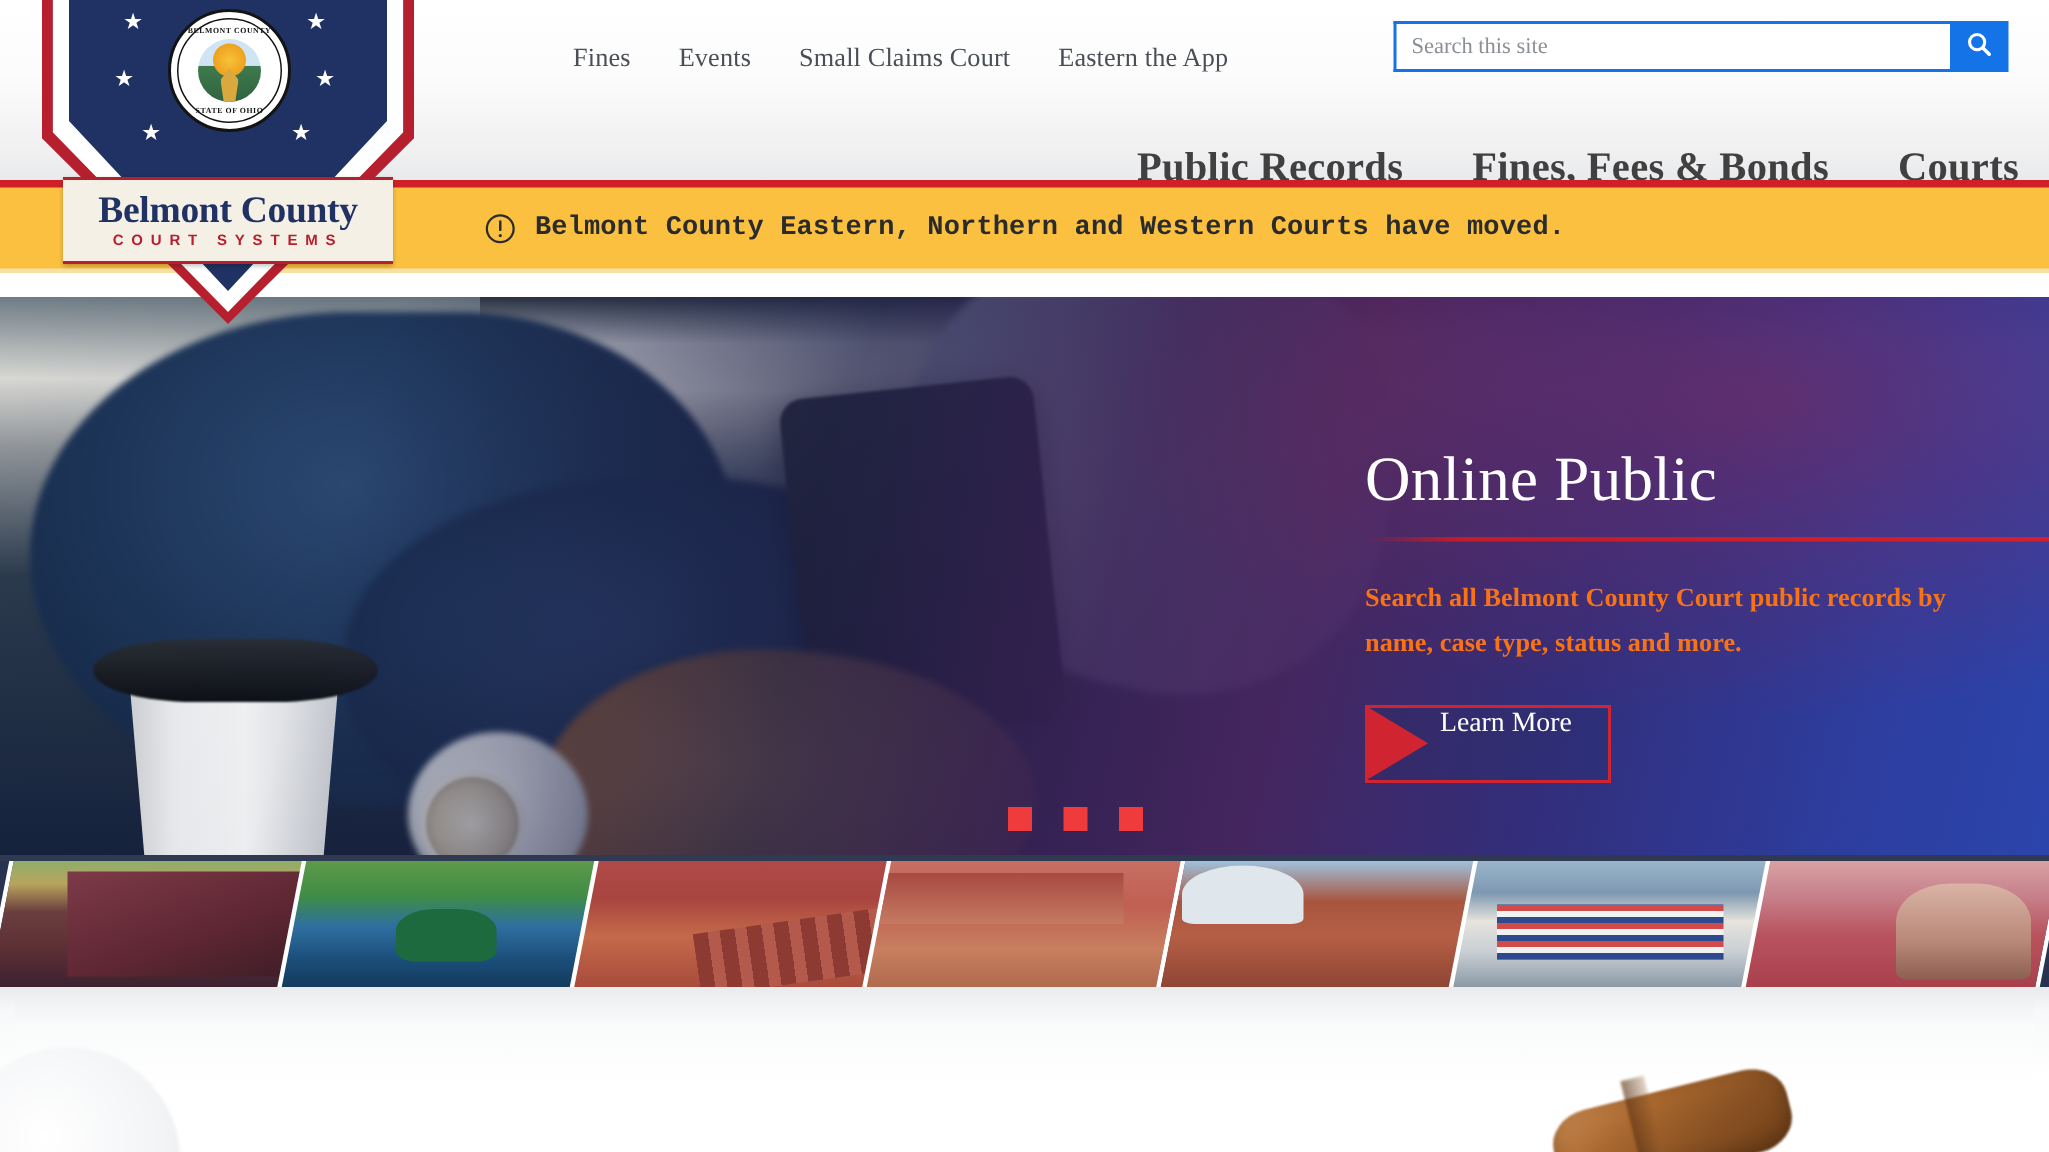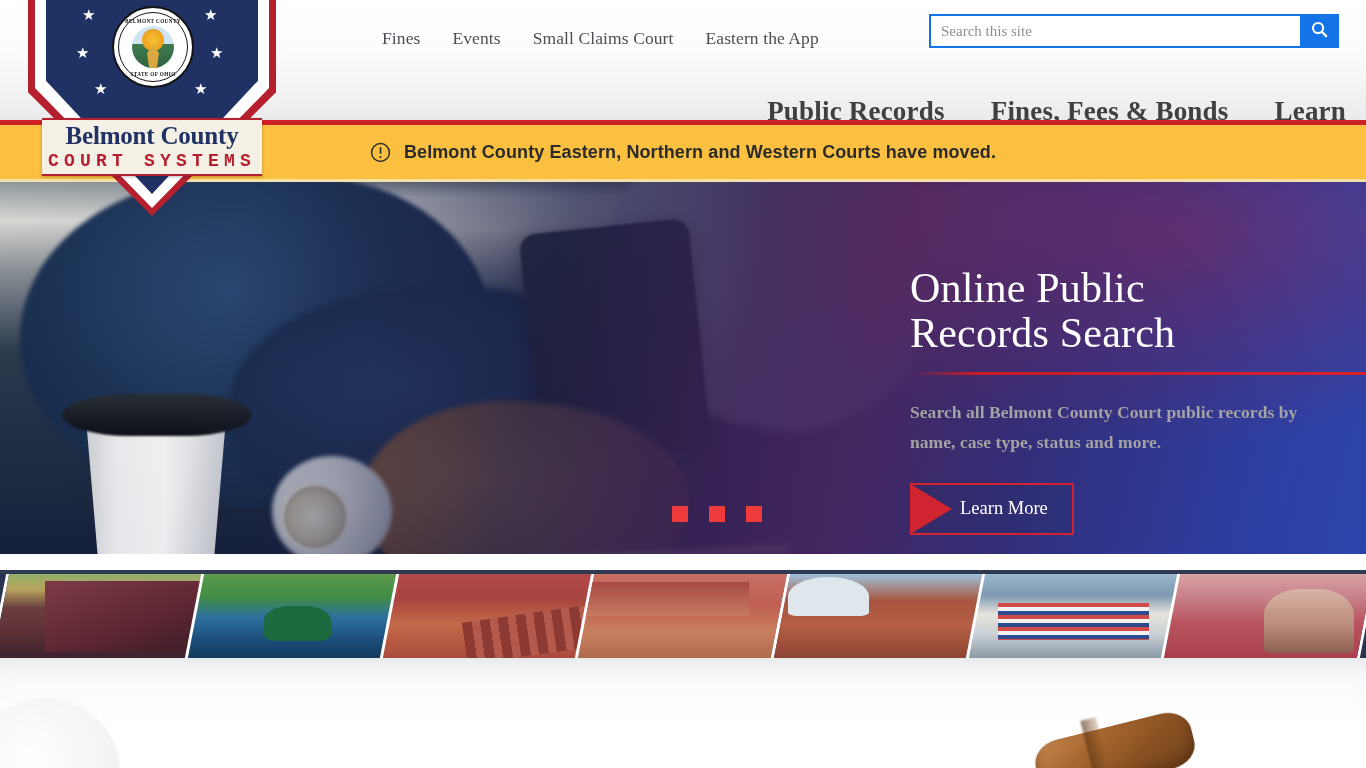--- a/index.html
+++ b/index.html
@@ -125,43 +125,43 @@
     border-top: 2px solid #b6202e; border-bottom: 2px solid #b6202e;
     box-shadow: 0 1px 3px rgba(0,0,0,.25);
     display: flex; flex-direction: column; align-items: center; justify-content: center;
     z-index: 3;
   }
   .logo-plate-main {
     font-family: "Liberation Serif", serif; font-weight: bold;
     font-size: 25px; color: #1f3263; line-height: 1.05; letter-spacing: -.2px;
   }
   .logo-plate-sub {
-    font-family: Liberation Mono, monospace; font-weight: bold;
-    font-size: 18px; color: #b6202e; letter-spacing: 5.2px; margin-top: 1px;
+    font-family: Liberation Sans, sans-serif; font-weight: bold;
+    font-size: 10px; color: #b6202e; letter-spacing: 5.2px; margin-top: 1px;
   }
 
   
   .alert-bar {
     position: absolute; left: 0; top: 120px; width: 1366px; height: 62px;
     background: #fbc040;
     border-top: 5px solid #cf2027;
     border-bottom: 3px solid #f5e0a5;
     display: flex; align-items: center; justify-content: center;
     z-index: 30;
   }
   .alert-inner { display: flex; align-items: center; gap: 13px; }
   .alert-icon { width: 21px; height: 21px; flex: 0 0 21px; }
   .alert-text {
-    font-family: Liberation Sans, sans-serif; font-weight: bold;
+    font-family: Liberation Mono, monospace; font-weight: bold;
     font-size: 18px; color: #2b2b2b; letter-spacing: .1px;
   }
 
   
   .hero {
-    position: absolute; left: 0; top: 166px; width: 1366px; height: 388px;
+    position: absolute; left: 0; top: 198px; width: 1366px; height: 388px;
     overflow: hidden; z-index: 10; background: #1b2b52;
   }
   .hero-photo { position: absolute; inset: 0; background: #10203f; }
   
   .hp-bg {
     position: absolute; inset: 0;
     background:
       linear-gradient(to bottom, #2a3440 0%, #cfd3d6 8%, #e6e6e3 16%, #b9bcbd 22%, #6d7a86 30%, #1b2a40 55%, #121d33 100%);
     filter: blur(0px);
   }
@@ -269,25 +269,25 @@
     font-size: 42px; line-height: 1.08; color: #ffffff; font-weight: normal;
     letter-spacing: .2px;
   }
   .hero-rule {
     margin-top: 15px; width: 456px; height: 3px;
     background: linear-gradient(to right, rgba(196,28,40,0) 0%, #c41c28 14%, #d4202c 100%);
   }
   .hero-sub {
     margin-top: 22px;
     font-family: "Liberation Serif", serif;
-    font-size: 17.5px; line-height: 1.72; color: #a3a3a3; font-weight: bold;
+    font-size: 17.5px; line-height: 1.72; color: #f97316; font-weight: bold;
     max-width: 430px; letter-spacing: .05px;
   }
   .hero-cta {
-    position: relative; display: inline-flex; align-items: center;
+    position: relative; display: inline-flex; 
     margin-top: 26px; height: 52px; width: 164px;
     border: 2px solid #d02430; background: rgba(32,44,96,.22);
     text-decoration: none; cursor: pointer;
   }
   .cta-arrow {
     position: absolute; left: 0; top: 0; width: 40px; height: 48px;
     background: #d02430;
     clip-path: polygon(0 0, 0 100%, 100% 50%);
   }
   .cta-label {
@@ -412,21 +412,20 @@
       <div class="hp-tablet"></div>
       <div class="hp-cup-body"></div>
       <div class="hp-cup-lid"></div>
     </div>
     <div class="hero-overlay"></div>
     <div class="hero-overlay2"></div>
 
     <div class="hero-content">
       <h1 class="hero-title">
         <span>Online Public</span><br>
-        <span>Records Search</span>
       </h1>
       <div class="hero-rule"></div>
       <p class="hero-sub">Search all Belmont County Court public records by name, case type, status and more.</p>
       <a class="hero-cta" href="#">
         <span class="cta-arrow"></span>
         <span class="cta-label">Learn More</span>
       </a>
     </div>
 
     <div class="hero-dots">
@@ -501,21 +500,21 @@
           </svg>
         </span>
       </button>
     </div>
   </div>
 
   <nav class="main-nav">
     <div class="main-nav-inner">
       <a href="#">Public Records</a>
       <a href="#">Fines, Fees &amp; Bonds</a>
-      <a href="#">Learn</a>
+      <a href="#">Courts</a>
     </div>
   </nav>
 
   <a class="logo" href="#">
     <span class="logo-shield-red"></span>
     <span class="logo-shield-white"></span>
     <span class="logo-shield-navy"></span>
     <span class="logo-stars">
 
       <span class="logo-star" style="left:36px; top:50px;">★</span>

